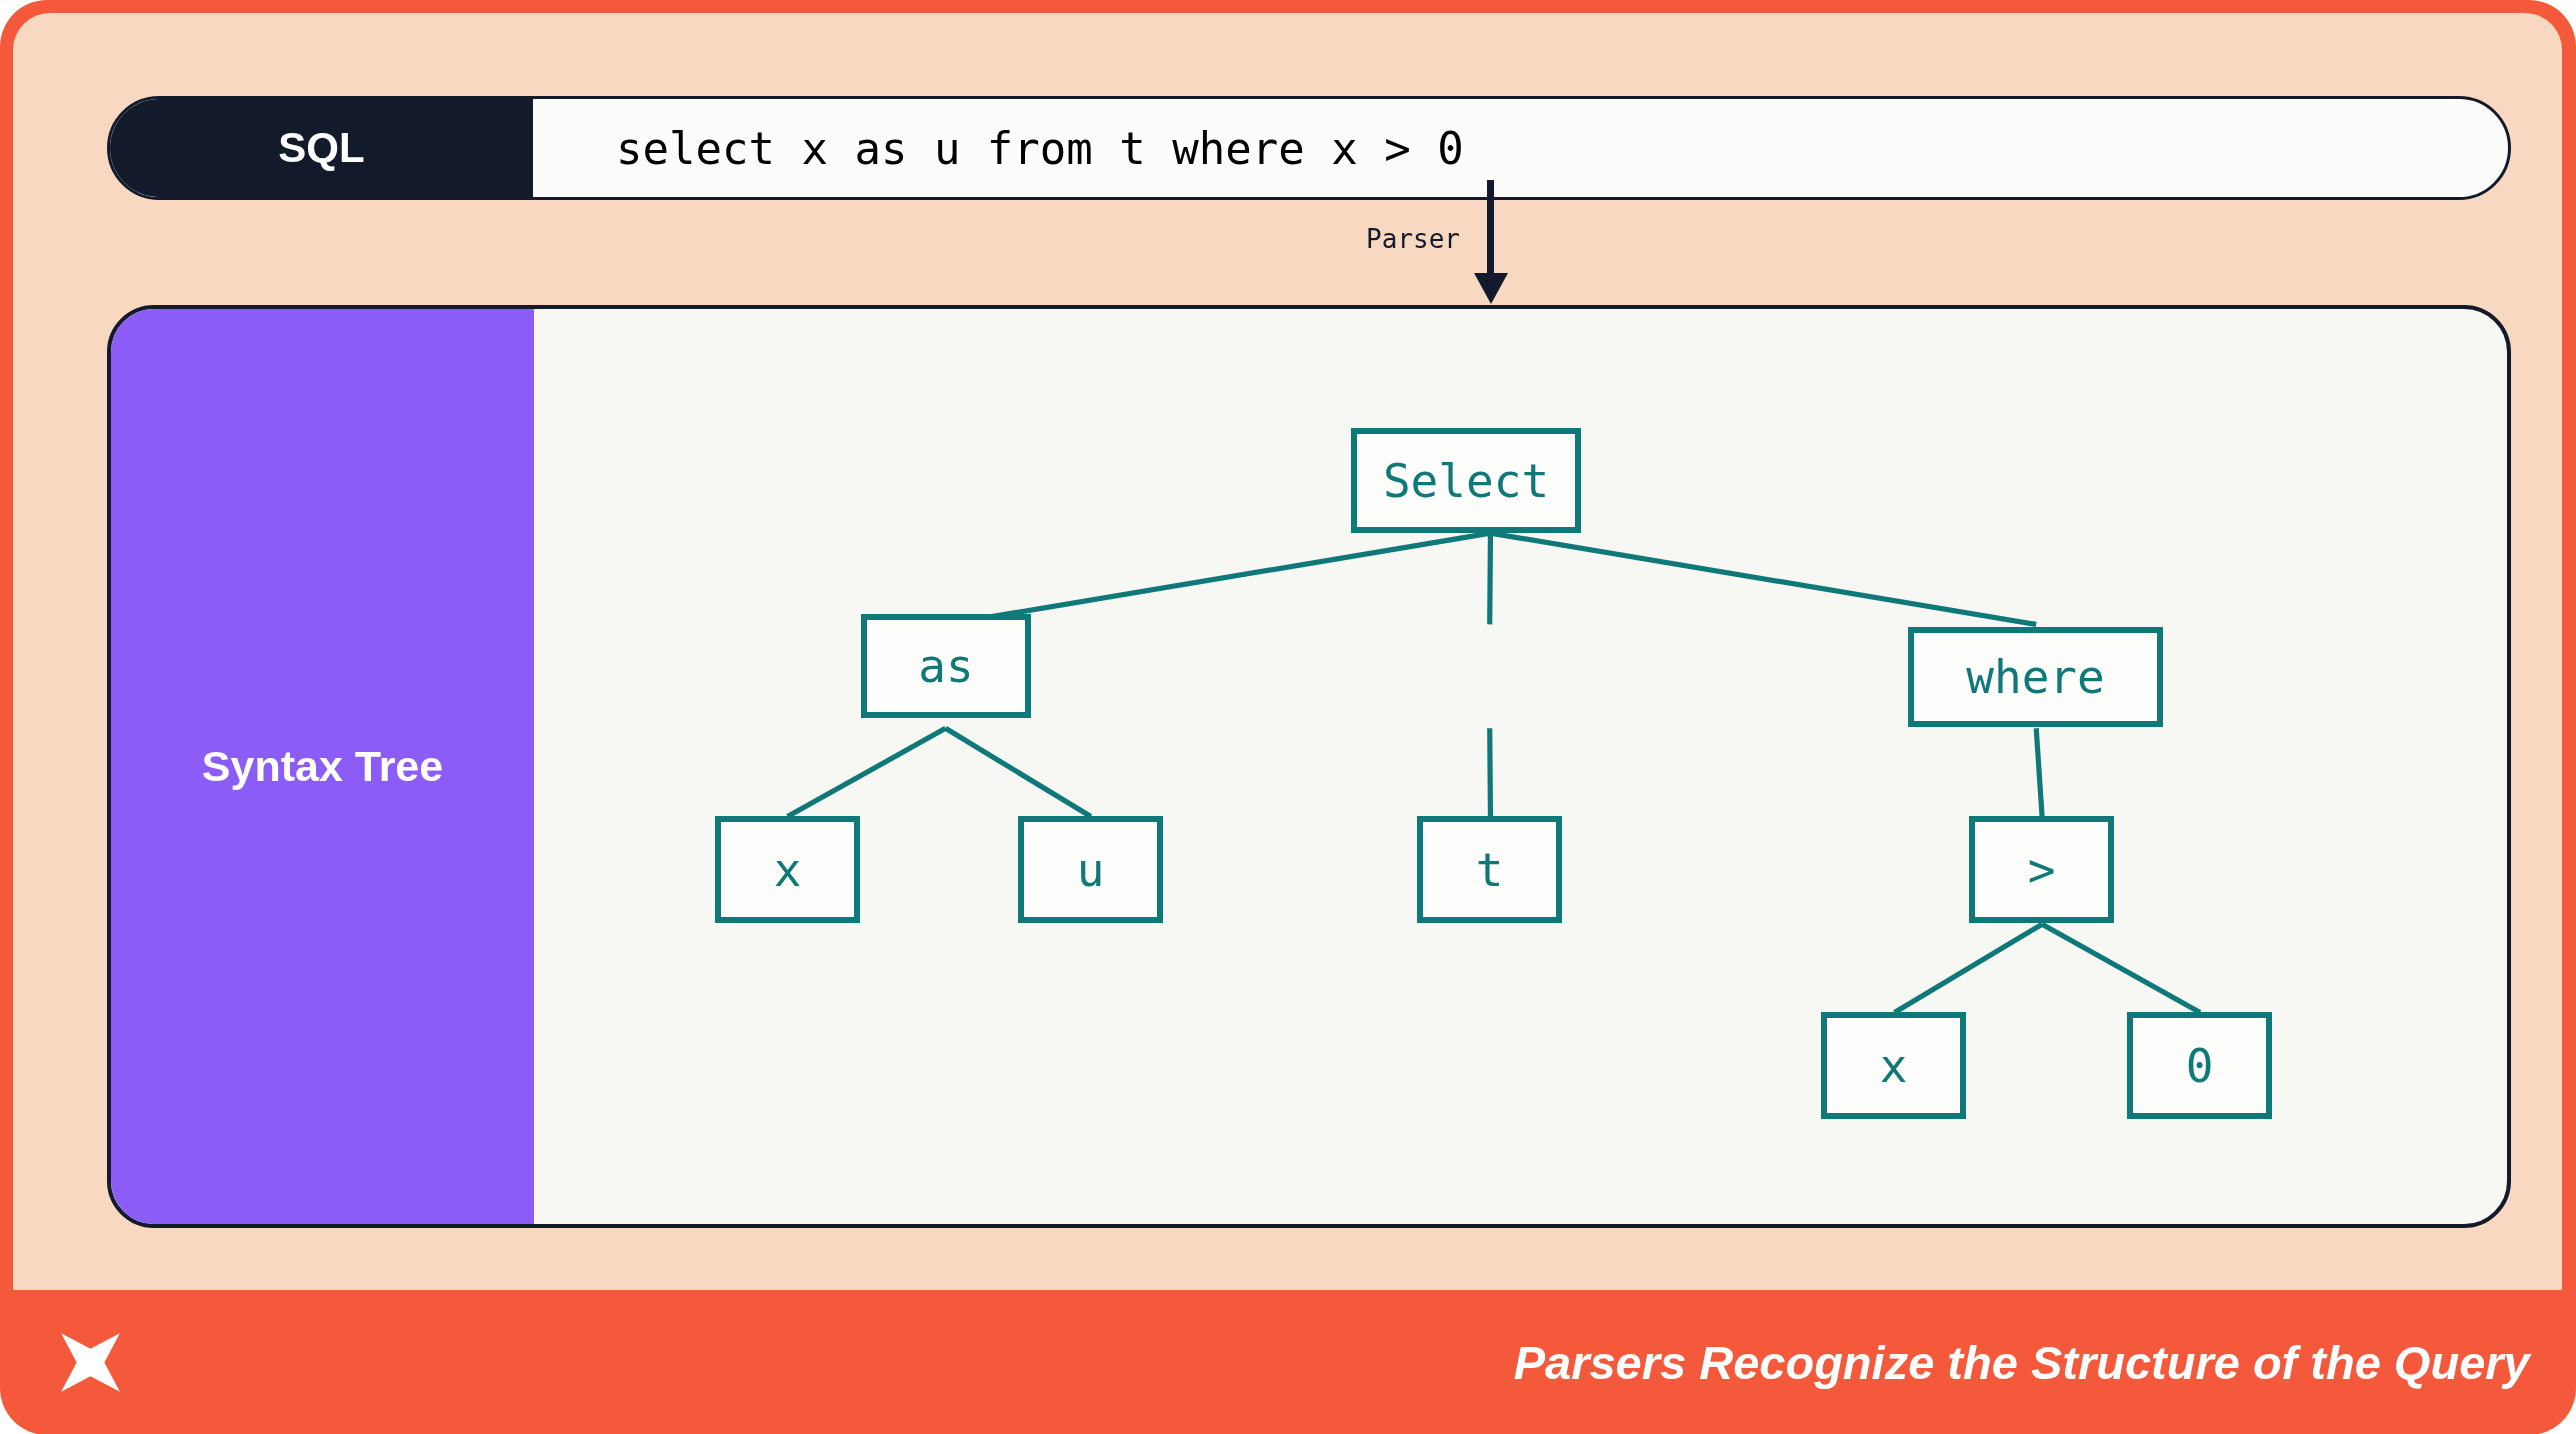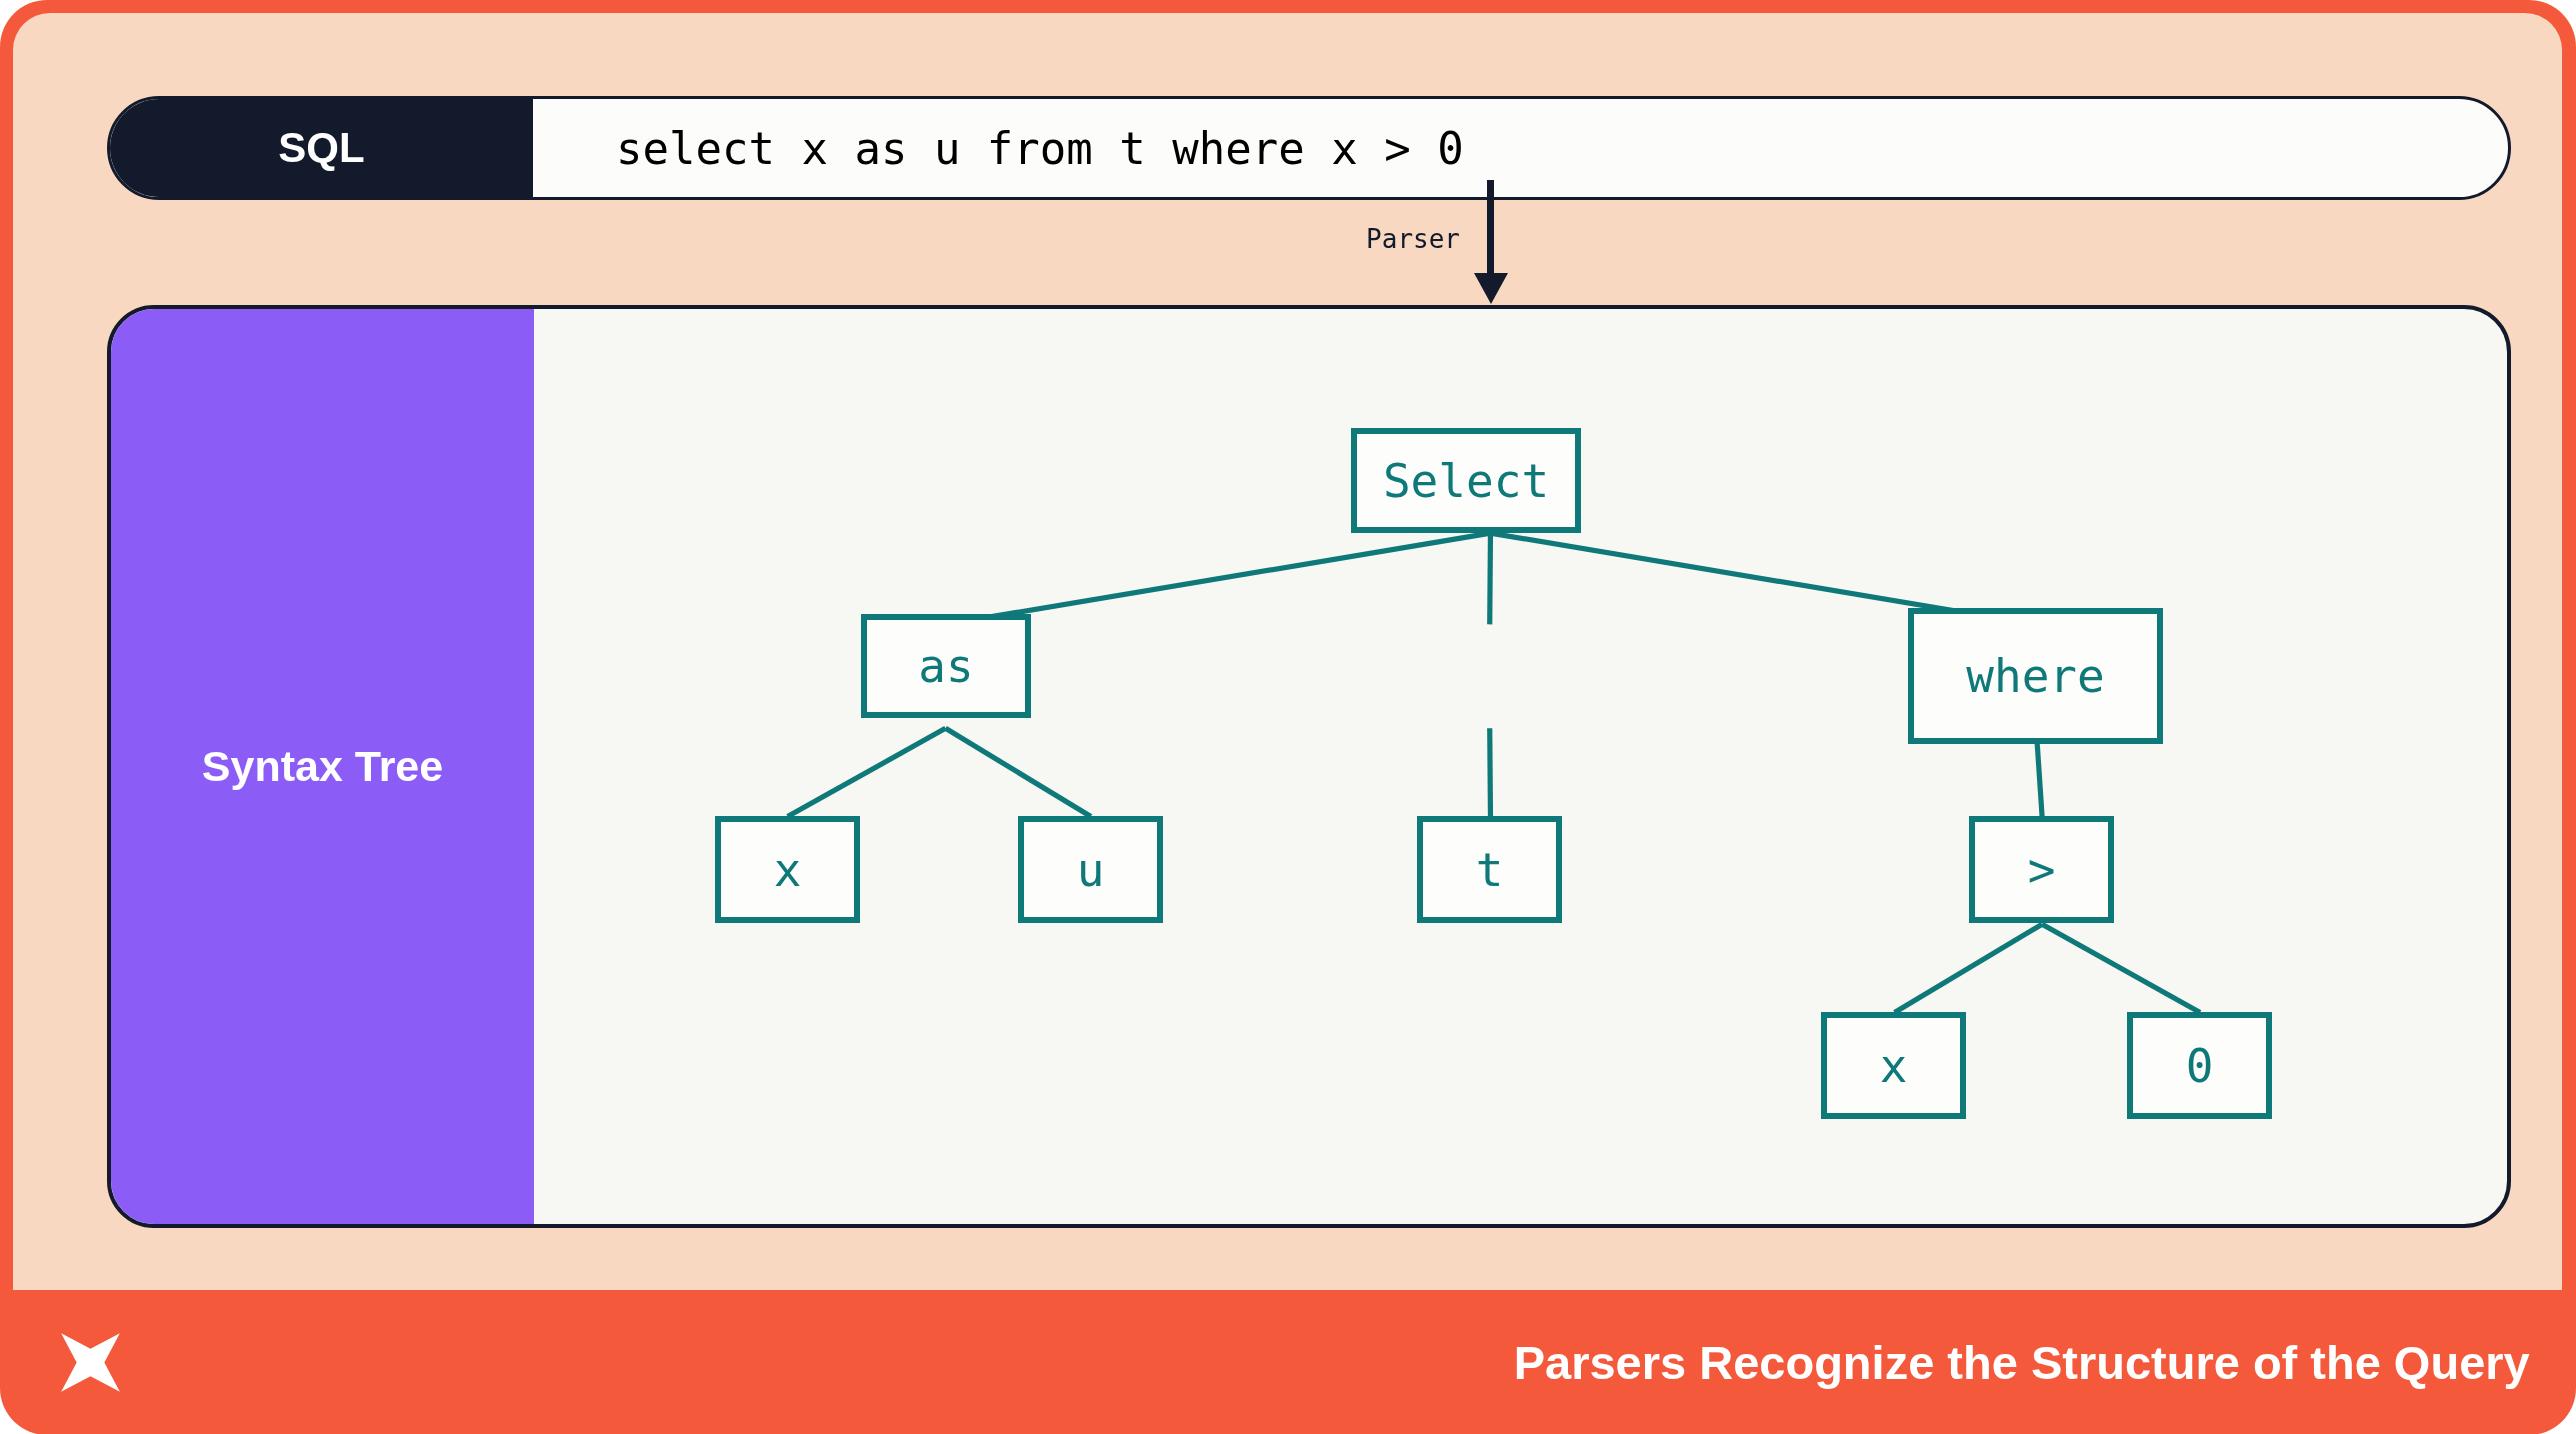--- a/index.html
+++ b/index.html
@@ -140,40 +140,41 @@
     color: #0e7978;
     display: flex;
     align-items: center;
     justify-content: center;
     font-family: "DejaVu Sans Mono", monospace;
     font-size: 46px;
   }
   .node-select { left: 817px; top: 119px; width: 230px; height: 105px; }
   .node-as     { left: 327px;  top: 305px; width: 170px; height: 104px; }
   .node-from   { left: 841px; top: 315px; width: 228px; height: 104px; }
-  .node-where  { left: 1374px; top: 299px; width: 255px; height: 136px; }
+  .node-where  { left: 1374px; top: 318px; width: 255px; height: 100px; }
   .node-x1     { left: 181px;  top: 507px; width: 145px; height: 107px; }
   .node-u      { left: 484px;  top: 507px; width: 145px; height: 107px; }
   .node-t      { left: 883px; top: 507px; width: 145px; height: 107px; }
   .node-gt     { left: 1435px; top: 507px; width: 145px; height: 107px; }
   .node-x2     { left: 1287px; top: 703px; width: 145px; height: 107px; }
   .node-zero   { left: 1593px; top: 703px; width: 145px; height: 107px; }
 
   
   .footer {
     position: absolute;
     left: 13.3px;
     right: 13.3px;
     top: 1290px;
     bottom: 0;
     display: flex;
     align-items: center;
     justify-content: space-between;
     padding: 0 33px 0 36px;
     box-sizing: border-box;
+    font-style: italic;
   }
   .footer-logo {
     width: 83px;
     height: 83px;
     flex: none;
   }
   .footer-caption {
     color: #ffffff;
     font-size: 47px;
     font-weight: bold;

